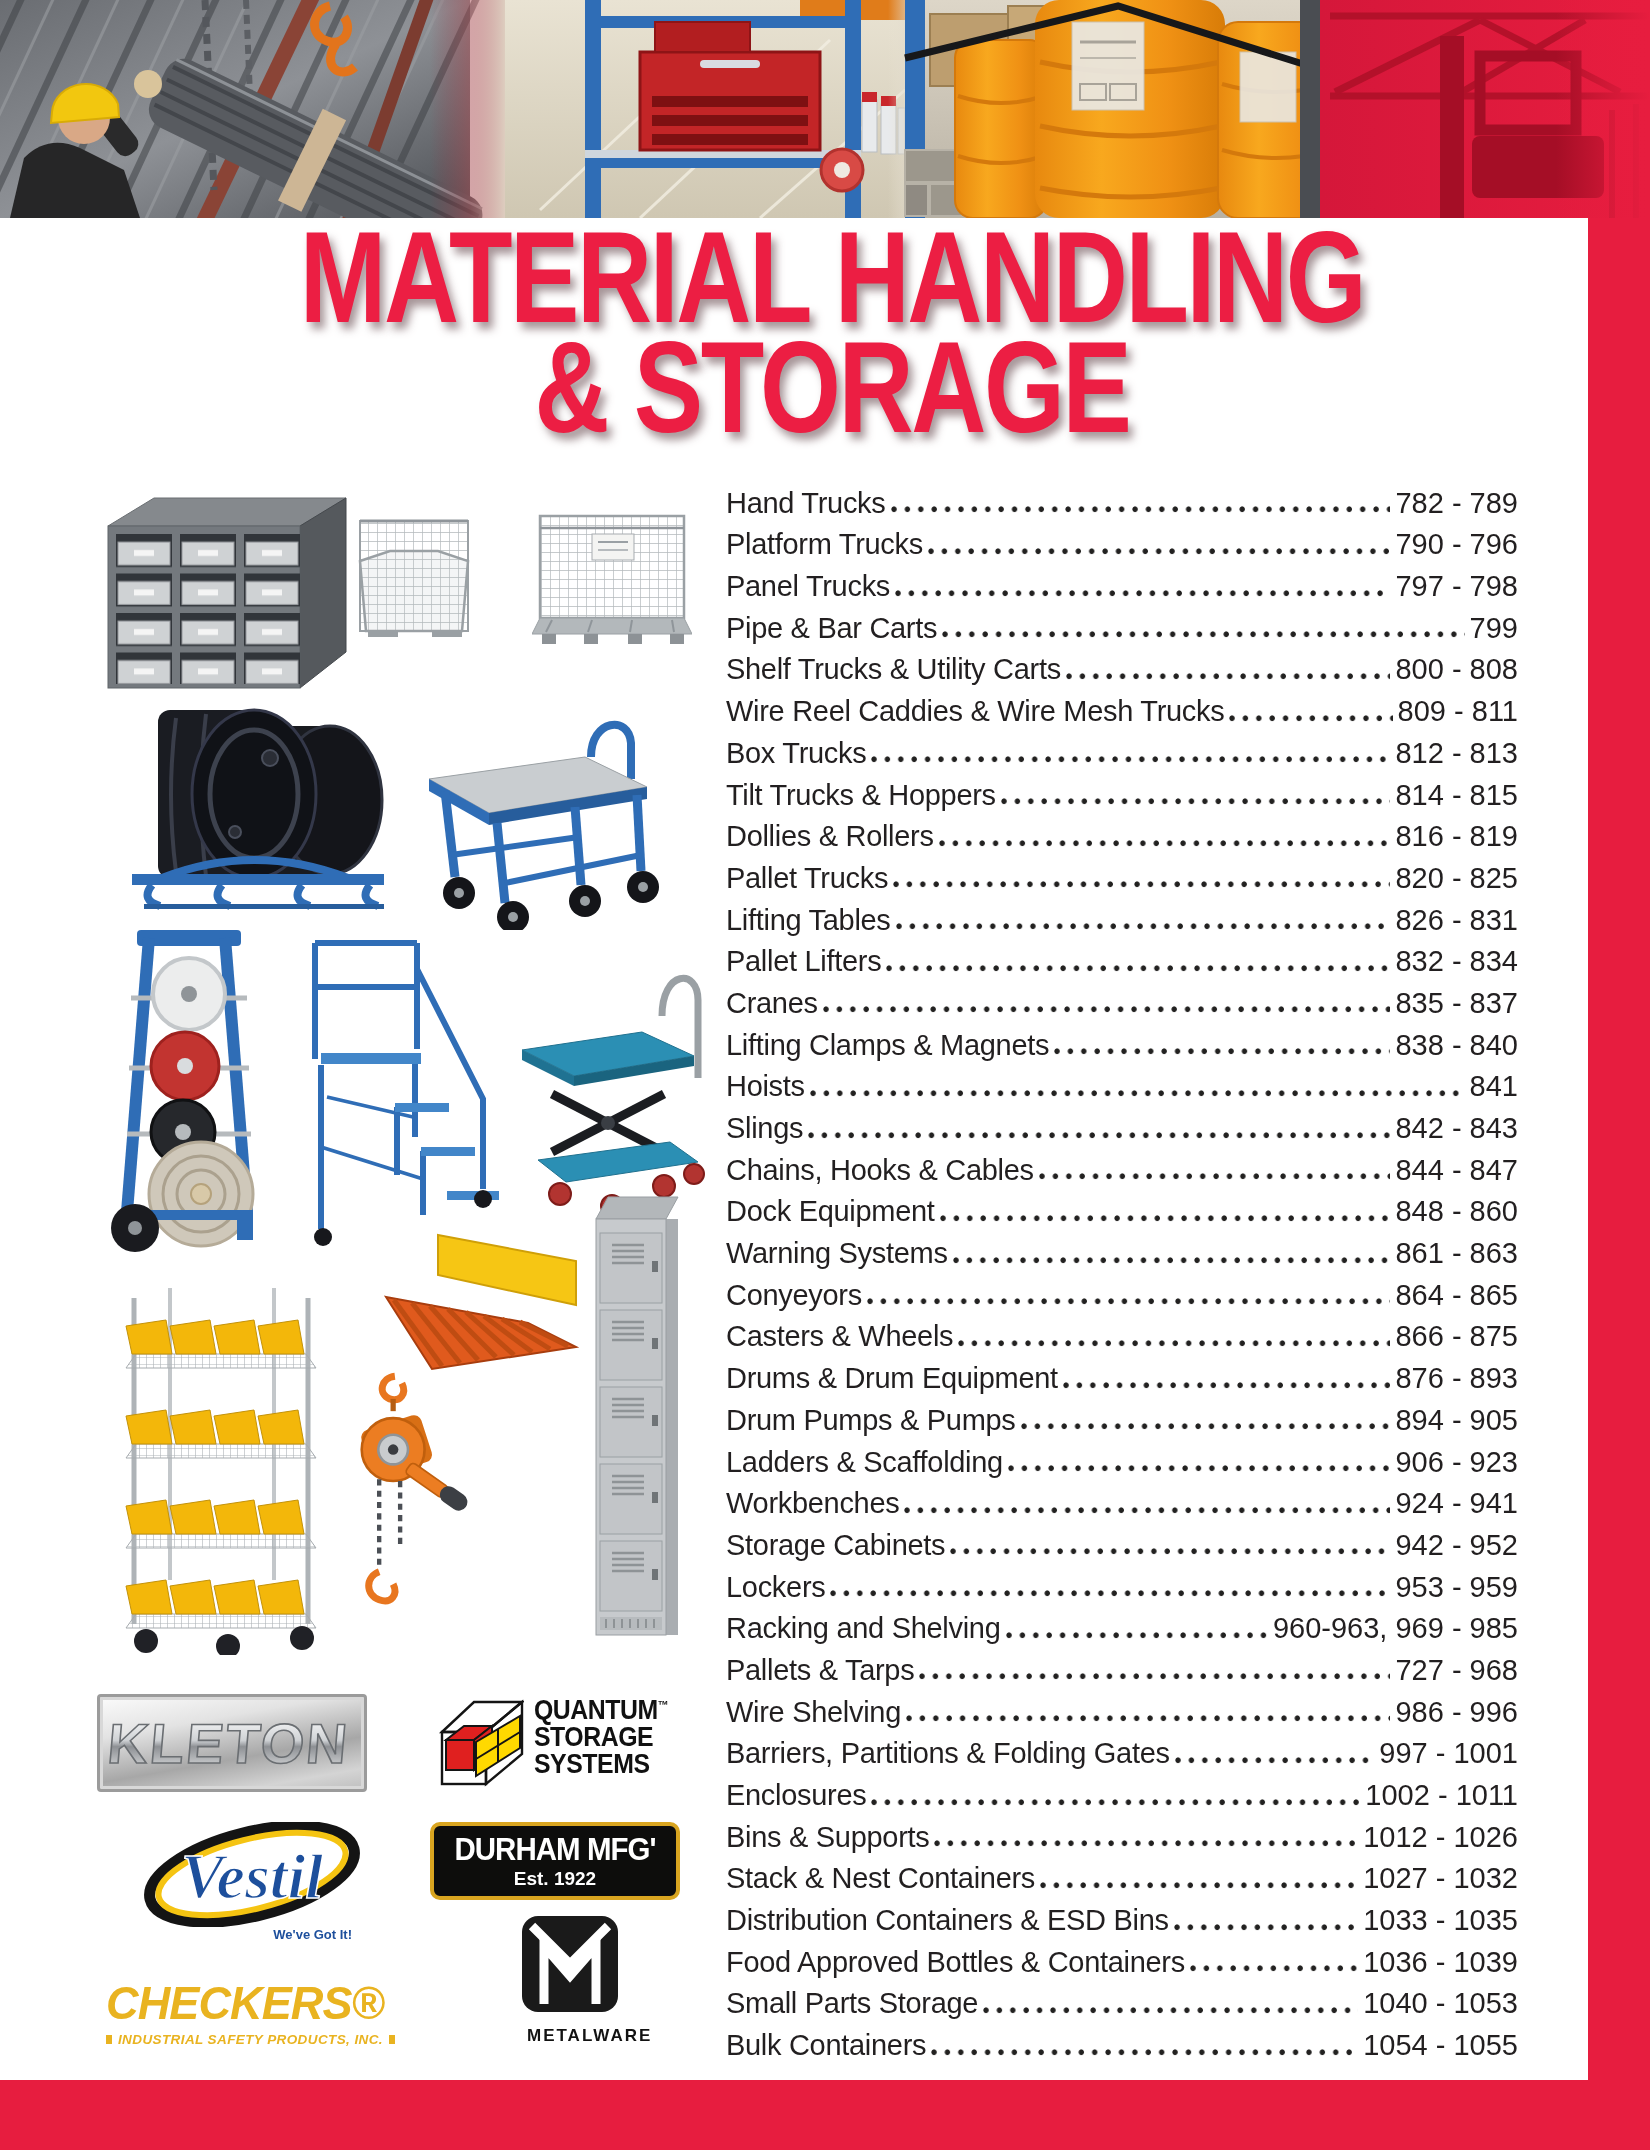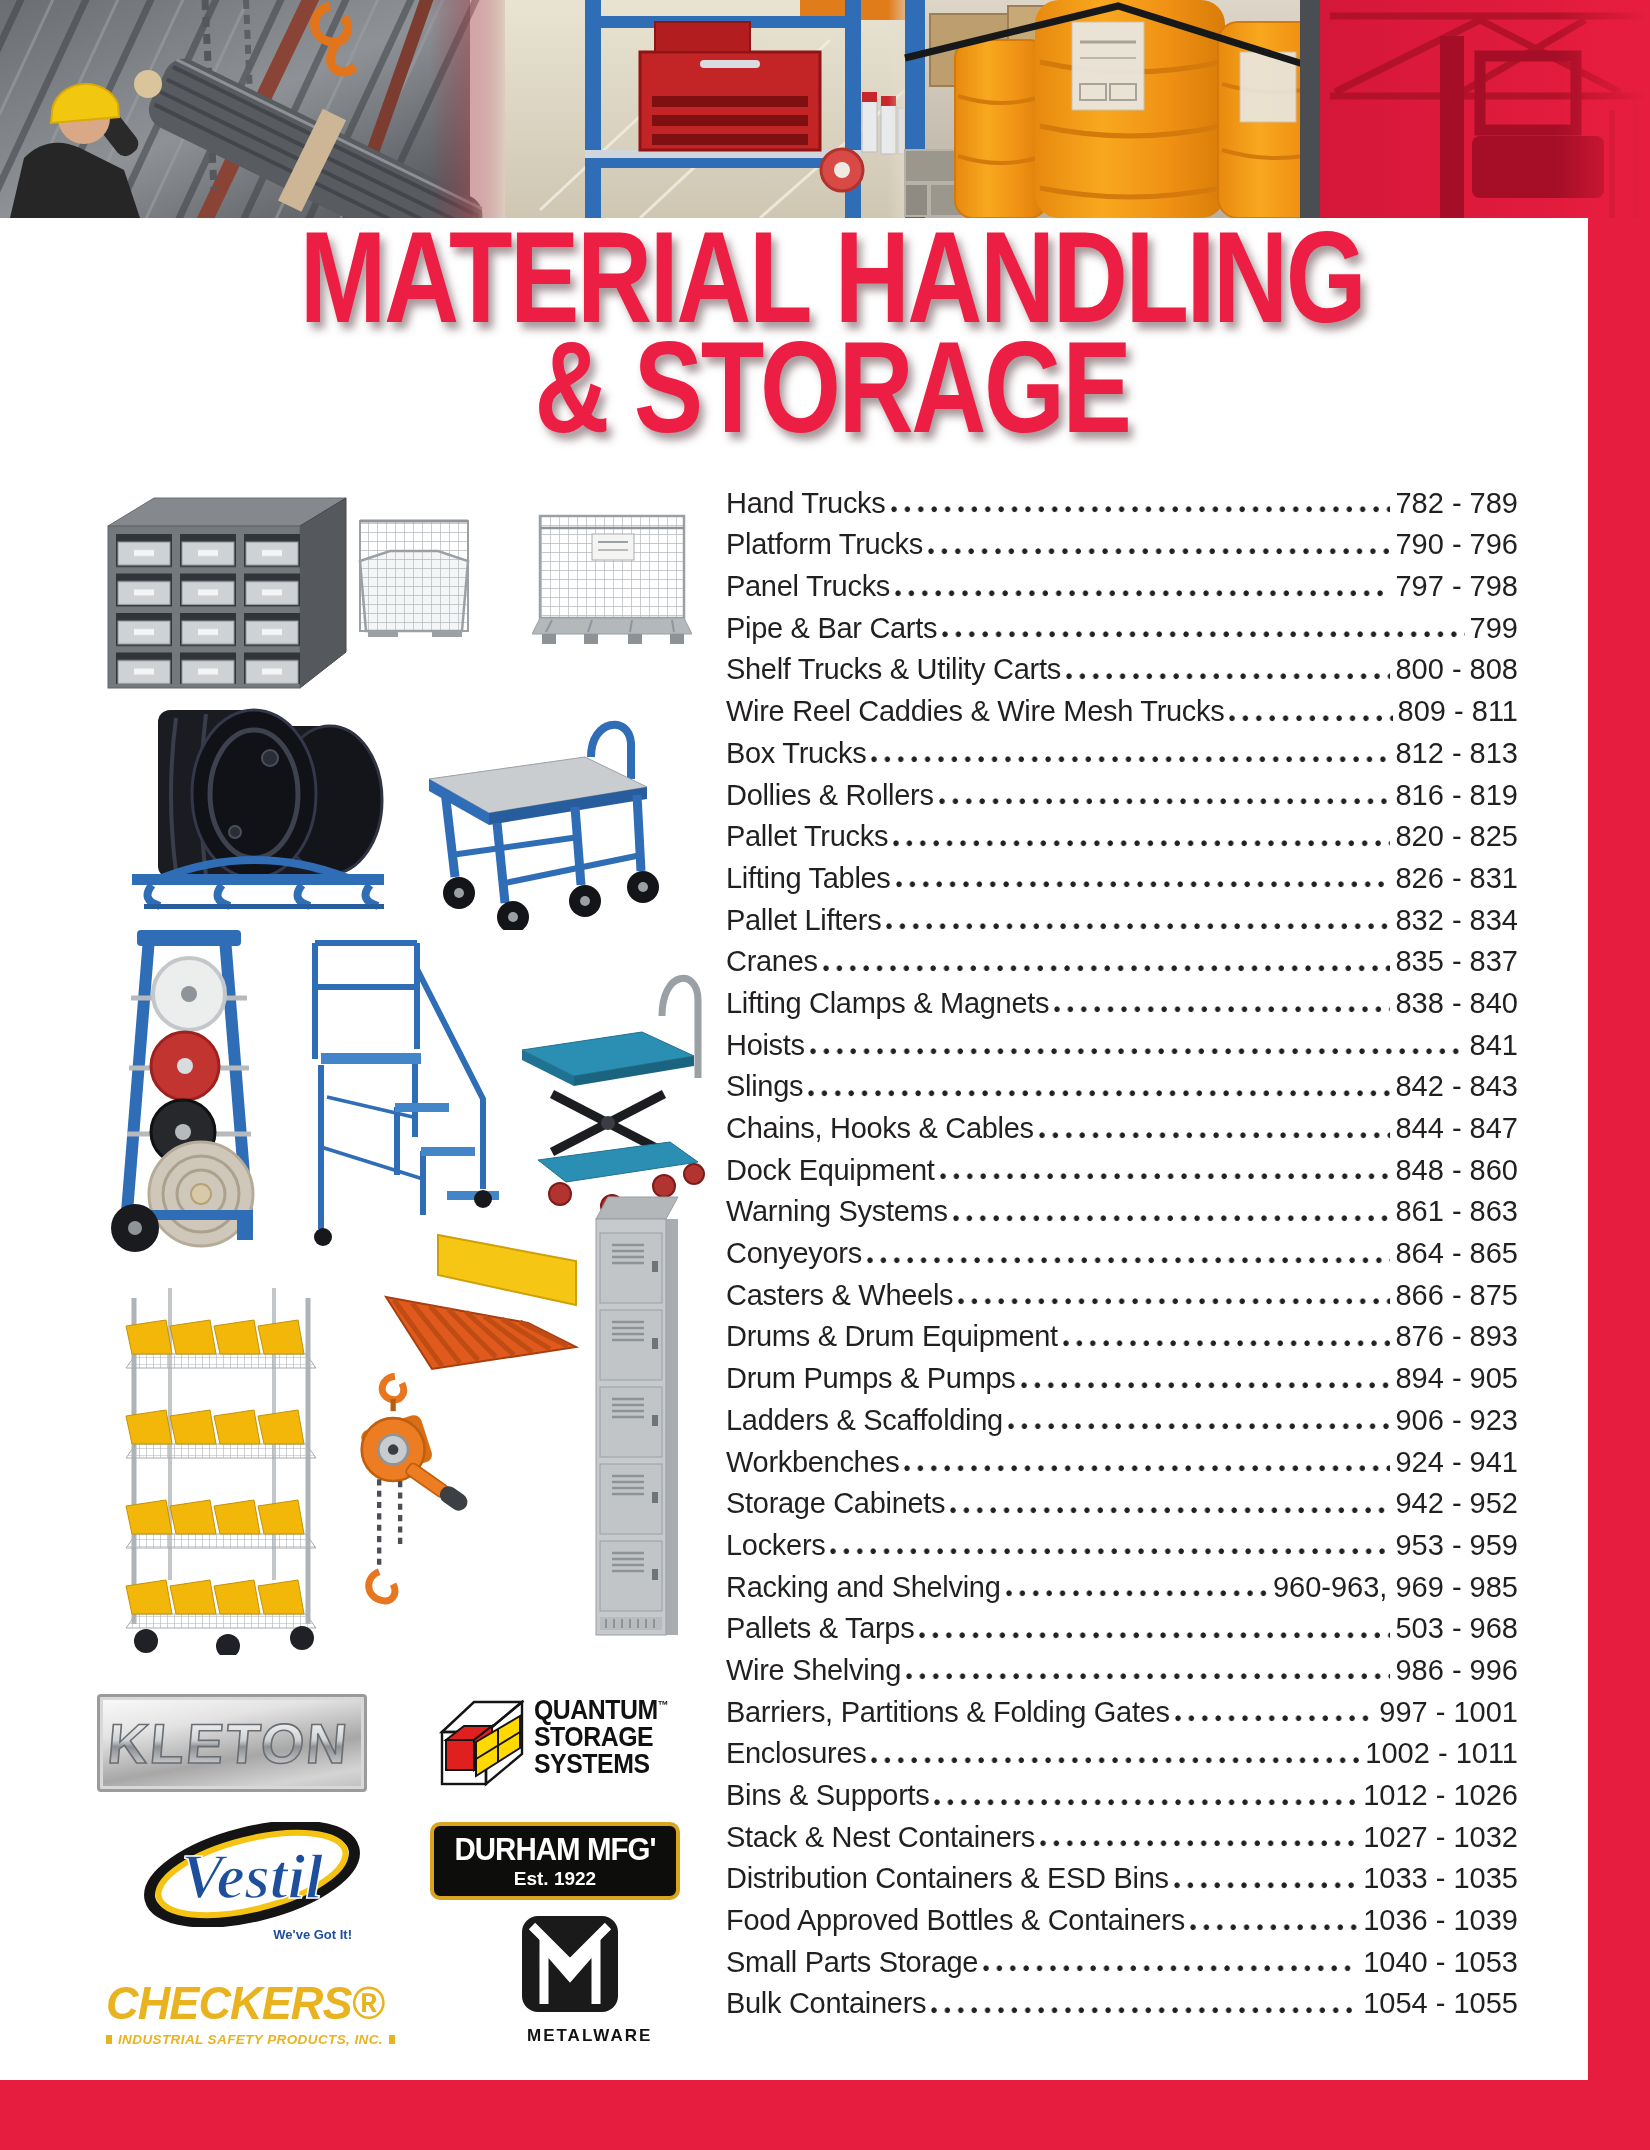--- a/index.html
+++ b/index.html
@@ -290,20 +290,25 @@
         <span class="toc-label">Wire Reel Caddies &amp; Wire Mesh Trucks</span>
         <span class="toc-dots"></span>
         <span class="toc-pages">809 - 811</span>
       </div>
     <div class="toc-row">
         <span class="toc-label">Box Trucks</span>
         <span class="toc-dots"></span>
         <span class="toc-pages">812 - 813</span>
       </div>
     <div class="toc-row">
+        <span class="toc-label">Tilt Trucks &amp; Hoppers</span>
+        <span class="toc-dots"></span>
+        <span class="toc-pages">814 - 815</span>
+      </div>
+    <div class="toc-row">
         <span class="toc-label">Dollies &amp; Rollers</span>
         <span class="toc-dots"></span>
         <span class="toc-pages">816 - 819</span>
       </div>
     <div class="toc-row">
         <span class="toc-label">Pallet Trucks</span>
         <span class="toc-dots"></span>
         <span class="toc-pages">820 - 825</span>
       </div>
     <div class="toc-row">
@@ -392,21 +397,21 @@
         <span class="toc-pages">953 - 959</span>
       </div>
     <div class="toc-row">
         <span class="toc-label">Racking and Shelving</span>
         <span class="toc-dots"></span>
         <span class="toc-pages">960-963, 969 - 985</span>
       </div>
     <div class="toc-row">
         <span class="toc-label">Pallets &amp; Tarps</span>
         <span class="toc-dots"></span>
-        <span class="toc-pages">503 - 968</span>
+        <span class="toc-pages">727 - 968</span>
       </div>
     <div class="toc-row">
         <span class="toc-label">Wire Shelving</span>
         <span class="toc-dots"></span>
         <span class="toc-pages">986 - 996</span>
       </div>
     <div class="toc-row">
         <span class="toc-label">Barriers, Partitions &amp; Folding Gates</span>
         <span class="toc-dots"></span>
         <span class="toc-pages">997 - 1001</span>

